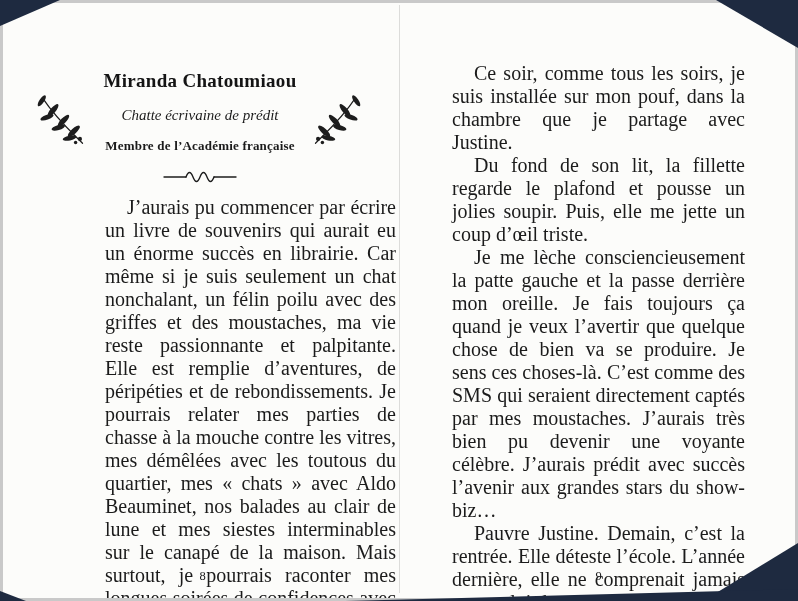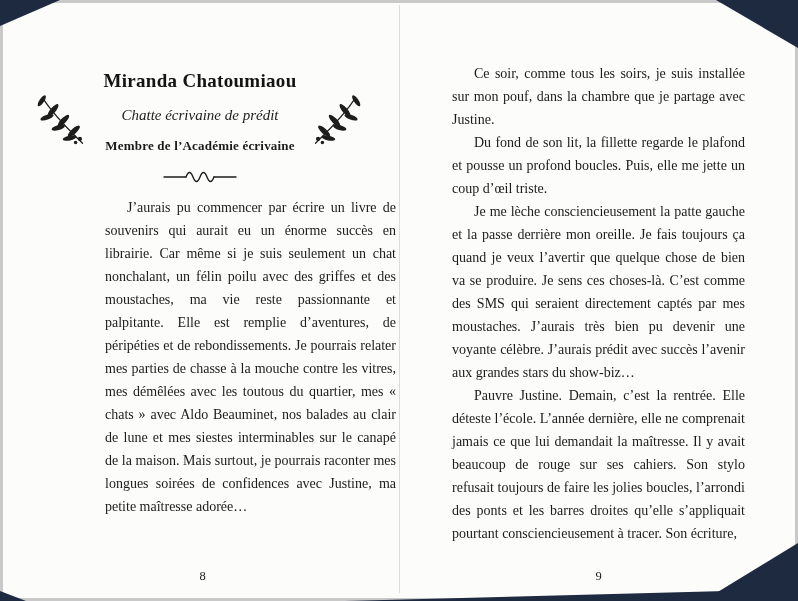--- a/index.html
+++ b/index.html
@@ -65,21 +65,21 @@
   .branch svg { width: 100%; height: 100%; display: block; }
   .left-branch  { left: 34px;  top: 90px; }
   .right-branch { left: 312px; top: 90px; transform: scaleX(-1); }
 
   .text-col { position: absolute; }
   .left  .text-col { left: 57px; top: 196px; width: 291px; margin-left: 48px; }
   .right .text-col { left: 53px; top: 62px;  width: 293px; }
 
   p.body-par {
     margin: 0;
-    font-size: 14px;
+    font-size: 20px;
     line-height: 23px;
     text-align: justify;
     text-indent: 22px;
     hyphens: auto;
   }
 
   .page-number {
     position: absolute; top: 569px; font-size: 12.5px; text-align: center;
   }
   .left  .page-number { left: 57px; width: 291px; }
@@ -128,41 +128,41 @@
         <ellipse class="ink-fill" cx="22" cy="22" rx="9" ry="3.1" transform="rotate(-50 22 22)"></ellipse>
         <ellipse class="ink-fill" cx="15" cy="30" rx="8" ry="2.8" transform="rotate(-20 15 30)"></ellipse>
         <ellipse class="ink-fill" cx="9" cy="11" rx="7.5" ry="2.7" transform="rotate(-56 9 11)"></ellipse>
         <circle class="ink-fill" cx="53" cy="55" r="2.4"></circle>
         <circle class="ink-fill" cx="48" cy="59" r="2"></circle>
       </svg>
     </span>
 
     <h1 class="title">Miranda Chatoumiaou</h1>
     <div class="subtitle">Chatte écrivaine de prédit</div>
-    <div class="affiliation">Membre de l’Académie écrivaine</div>
+    <div class="affiliation">Membre de l’Académie française</div>
 
     <div class="divider">
       <svg width="76" height="16" viewBox="0 0 76 16" aria-hidden="true">
         <path class="ink" d="M2 8 H24"></path>
         <path class="ink" d="M24 8 q3.5 -9 7 0 q3.5 9 7 0 q3.5 -9 7 0 q3.5 9 7 0"></path>
         <path class="ink" d="M52 8 H74"></path>
       </svg>
     </div>
 
     <div class="text-col">
       <p class="body-par">J’aurais pu commencer par écrire un livre de souvenirs qui aurait eu un énorme succès en librairie. Car même si je suis seulement un chat nonchalant, un félin poilu avec des griffes et des moustaches, ma vie reste passionnante et palpitante. Elle est remplie d’aventures, de péripéties et de rebondissements. Je pourrais relater mes parties de chasse à la mouche contre les vitres, mes démêlées avec les toutous du quartier, mes « chats » avec Aldo Beauminet, nos balades au clair de lune et mes siestes interminables sur le canapé de la maison. Mais surtout, je pourrais raconter mes longues soirées de confidences avec Justine, ma petite maîtresse adorée…</p>
     </div>
 
     <div class="page-number">8</div>
   </section>
 
   <section class="page right">
     <div class="text-col">
       <p class="body-par">Ce soir, comme tous les soirs, je suis installée sur mon pouf, dans la chambre que je partage avec Justine.</p>
-      <p class="body-par">Du fond de son lit, la fillette regarde le plafond et pousse un profond boucles. Puis, elle me jette un coup d’œil triste.</p>
+      <p class="body-par">Du fond de son lit, la fillette regarde le plafond et pousse un jolies soupir. Puis, elle me jette un coup d’œil triste.</p>
       <p class="body-par">Je me lèche consciencieusement la patte gauche et la passe derrière mon oreille. Je fais toujours ça quand je veux l’avertir que quelque chose de bien va se produire. Je sens ces choses-là. C’est comme des SMS qui seraient directement captés par mes moustaches. J’aurais très bien pu devenir une voyante célèbre. J’aurais prédit avec succès l’avenir aux grandes stars du show-biz…</p>
       <p class="body-par">Pauvre Justine. Demain, c’est la rentrée. Elle déteste l’école. L’année dernière, elle ne comprenait jamais ce que lui demandait la maîtresse. Il y avait beaucoup de rouge sur ses cahiers. Son stylo refusait toujours de faire les jolies boucles, l’arrondi des ponts et les barres droites qu’elle s’appliquait pourtant consciencieusement à tracer. Son écriture,</p>
     </div>
 
     <div class="page-number">9</div>
   </section>
 
 </div>
 
 </body></html>

